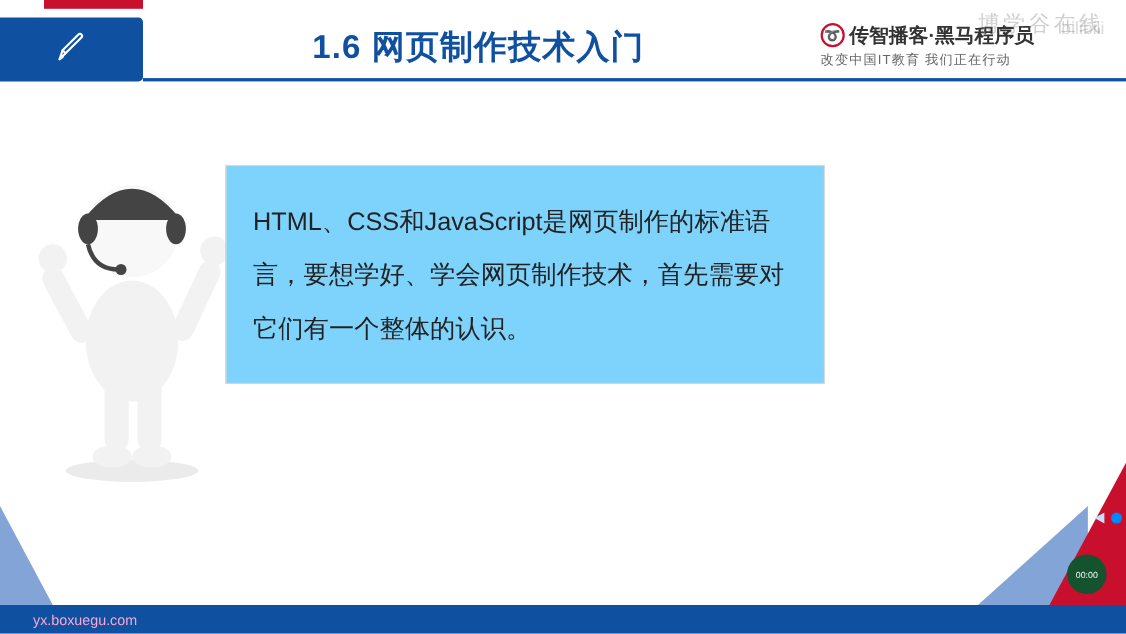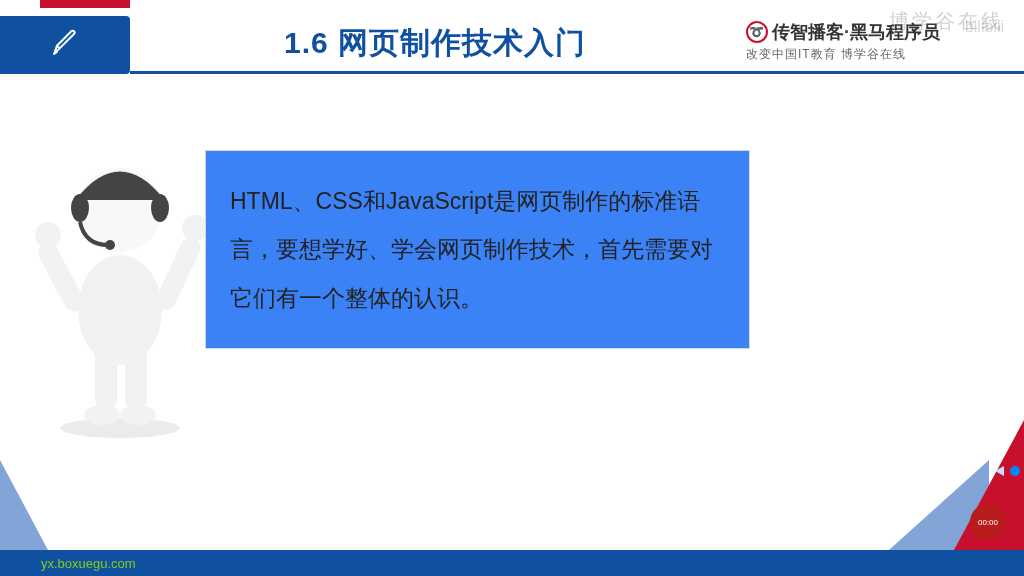--- a/index.html
+++ b/index.html
@@ -81,35 +81,35 @@
     }
     .content-body {
       position: absolute;
       top: 150px; left: 205px;
       width: 545px;
       border: 1px solid #d8d8d8;
       padding: 26px 24px;
       font-size: 23px;
       line-height: 2.1;
       color: #222;
-      background: #3b82f6;
+      background: #7dd3fc;
     }
     .character {
       position: absolute;
       top: 140px; left: 30px;
       width: 180px; height: 300px;
     }
     .footer {
       position: absolute;
       bottom: 0; left: 0; right: 0;
       height: 26px;
       background: #1050a0;
-      color: #84cc16;
+      color: #f9a8d4;
       font-size: 13px;
-      padding-left: 41px;
+      padding-left: 30px;
       display: flex;
       align-items: center;
     }
     .triangle-left {
       position: absolute;
       left: 0; bottom: 26px;
       width: 0; height: 0;
       border-left: 48px solid rgba(30,90,180,0.55);
       border-top: 90px solid transparent;
     }
@@ -124,21 +124,21 @@
       position: absolute;
       right: 35px; bottom: 26px;
       width: 0; height: 0;
       border-right: 100px solid rgba(30,90,180,0.55);
       border-top: 90px solid transparent;
     }
     .play-bubble {
       position: absolute;
       right: 18px; bottom: 36px;
       width: 36px; height: 36px;
-      background: #b91c1c;
+      background: #14532d;
       border-radius: 50%;
       display: flex;
       align-items: center; justify-content: center;
       color: #fff; font-size: 8px;
     }
     .small-dots {
       position: absolute;
       right: 4px; bottom: 100px;
       display: flex; gap: 6px;
     }
@@ -176,21 +176,21 @@
     </span>
   </div>
   <div class="title-area">
     <span class="title-text">1.6 网页制作技术入门</span>
   </div>
   <div class="brand-area">
     <div class="brand-line1">
       <span class="brand-logo-circle">➰</span>
       <span class="brand-main">传智播客·黑马程序员</span>
     </div>
-    <div class="brand-sub">改变中国IT教育 博学谷在线</div>
+    <div class="brand-sub">改变中国IT教育 我们正在行动</div>
   </div>
 </div>
 
 <div class="bilibili-wm">bilibili</div>
 <div class="watermark-top">博学谷在线</div>
 
 <div class="character">
   <svg viewBox="0 0 180 300">
     <ellipse class="char-shadow" cx="90" cy="288" rx="60" ry="10"></ellipse>
 

